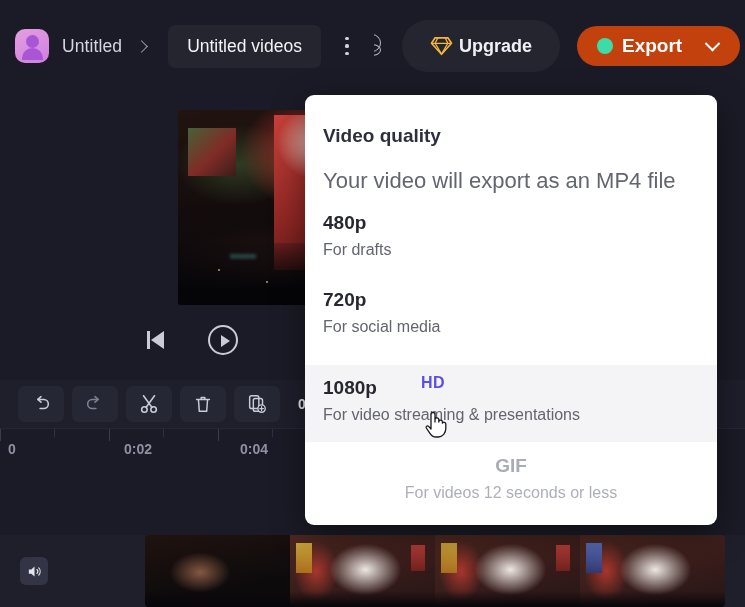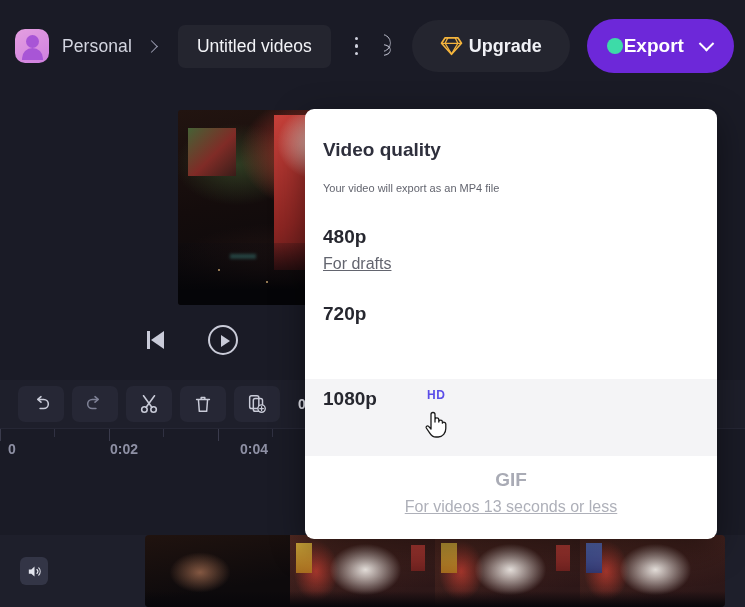--- a/index.html
+++ b/index.html
@@ -65,22 +65,22 @@
 
   #upgrade-btn {
     margin-left:16px; height:52px; border-radius:26px; background:#24252f;
     display:flex; align-items:center; gap:6px; padding:0 28px;
     cursor:pointer; flex:none;
   }
   #upgrade-btn .label { color:#f0f1f6; font-size:18px; font-weight:600; white-space:nowrap; }
   .gem { width:23px; height:20px; flex:none; }
 
   #export-btn {
-    margin-left:17px; height:54px; border-radius:27px; background:#6d28d9;
-    display:flex; align-items:center; padding:0 22px 0 20px; gap:0px;
+    margin-left:17px; height:40px; border-radius:27px; background:#c2410c;
+    display:flex; align-items:center; padding:0 22px 0 20px; gap:8px;
     cursor:pointer; flex:none;
   }
   .green-dot { width:16px; height:16px; border-radius:50%; background:#3ddba8; flex:none; }
   #export-btn .label { color:#fff; font-size:19px; font-weight:700; margin-left:1px; white-space:nowrap; }
   .chev-down {
     margin-left:17px; width:11px; height:11px; flex:none;
     border-right:2.2px solid #fff; border-bottom:2.2px solid #fff;
     transform:rotate(45deg) translate(-2px,-2px);
   }
 
@@ -204,42 +204,42 @@
     background:linear-gradient(0deg,#07060a,rgba(20,14,16,0));
   }
   #volume-badge {
     position:absolute; left:20px; top:22px; width:28px; height:28px;
     border-radius:6px; background:rgba(60,62,80,.72);
     display:flex; align-items:center; justify-content:center; cursor:pointer;
   }
 
   
   #dropdown {
-    position:absolute; left:305px; top:109px; width:412px; height:430px;
+    position:absolute; left:305px; top:95px; width:412px; height:430px;
     background:#fff; border-radius:9px;
     box-shadow:0 10px 34px rgba(0,0,0,.45);
     overflow:hidden;
   }
   #dd-title {
     position:absolute; left:18px; top:30px; color:#2e2f3c;
     font-size:19px; font-weight:700;
   }
   #dd-sub {
-    position:absolute; left:18px; top:73px; color:#63656f; font-size:11px;
+    position:absolute; left:18px; top:73px; color:#63656f; font-size:22px;
   }
   .dd-option {
     position:absolute; left:0; width:412px; padding:0 18px; cursor:pointer;
   }
   .dd-option .opt-name {
     color:#26272f; font-size:19px; font-weight:700; display:inline-block;
   }
-  .dd-option .opt-desc { color:#63656f; font-size:16px; margin-top:7px;text-decoration:underline; }
+  .dd-option .opt-desc { color:#63656f; font-size:16px; margin-top:7px; }
   .hd-badge {
-    color:#5b4de8; font-size:12px; font-weight:700; vertical-align:super;
-    margin-left:6px; letter-spacing:.6px;padding-left:44px;
+    color:#5b4de8; font-size:16px; font-weight:700; vertical-align:super;
+    margin-left:0; letter-spacing:.6px;padding-left:44px;
   }
   #opt-480 { top:117px; height:62px; }
   #opt-720 { top:194px; height:62px; }
   #opt-1080 { top:270px; height:77px; background:#f4f4f6; padding-top:9px; }
   #opt-gif  { top:360px; height:62px;text-align:center; }
   #opt-gif .opt-name { color:#a9abb5; }
   #opt-gif .opt-desc { color:#aeb0b9; }
 
   
   #cursor { position:absolute; left:422px; top:408px; width:26px; height:32px; pointer-events:none; }
@@ -249,21 +249,21 @@
 
 <div id="app">
 
   <div id="header">
 
     <div class="avatar">
       <div class="head"></div>
       <div class="body"></div>
     </div>
 
-    <div id="workspace-name">Personal</div>
+    <div id="workspace-name">Untitled</div>
 
     <div class="chev-right"></div>
 
     <div id="title-box">Untitled videos</div>
 
     <div id="kebab">
       <i></i>
       <i></i>
       <i></i>
     </div>
@@ -340,21 +340,21 @@
 
   <div id="ruler">
     <div class="tick" style="left:0px;"></div>
     <div class="tick minor" style="left:54px;"></div>
     <div class="tick" style="left:109px;"></div>
     <div class="tick minor" style="left:163px;"></div>
     <div class="tick" style="left:218px;"></div>
     <div class="tick minor" style="left:272px;"></div>
 
     <div class="tlabel" style="left:8px;">0</div>
-    <div class="tlabel" style="left:110px;">0:02</div>
+    <div class="tlabel" style="left:124px;">0:02</div>
     <div class="tlabel" style="left:240px;">0:04</div>
   </div>
 
   <div id="timeline">
     <div id="track-row">
       <div id="clip">
         <div class="frame dark">
           <div class="crowdline"></div>
         </div>
         <div class="frame bright">
@@ -386,31 +386,33 @@
     <div id="dd-title">Video quality</div>
     <div id="dd-sub">Your video will export as an MP4 file</div>
 
     <div class="dd-option" id="opt-480">
       <div class="opt-name">480p</div>
       <div class="opt-desc">For drafts</div>
     </div>
 
     <div class="dd-option" id="opt-720">
       <div class="opt-name">720p</div>
+      <div class="opt-desc">For social media</div>
     </div>
 
     <div class="dd-option" id="opt-1080">
       <div>
         <span class="opt-name">1080p</span><span class="hd-badge">HD</span>
       </div>
+      <div class="opt-desc">For video streaming &amp; presentations</div>
     </div>
 
     <div class="dd-option" id="opt-gif">
       <div class="opt-name">GIF</div>
-      <div class="opt-desc">For videos 13 seconds or less</div>
+      <div class="opt-desc">For videos 12 seconds or less</div>
     </div>
   </div>
 
   <svg id="cursor" viewBox="0 0 26 32">
     <path d="M9 20V6.5a2 2 0 0 1 4 0V14v-2.2a1.9 1.9 0 0 1 3.8 0V14a1.8 1.8 0 0 1 3.6 0v1.2a1.8 1.8 0 0 1 3.4.8v4.6c0 4.4-3 8.4-7.6 8.4H14c-3.2 0-4.6-1.4-6.4-4.2L4.3 20c-.8-1.3 1-2.9 2.3-1.6L9 21z" fill="#ffffff" stroke="#1a1a1a" stroke-width="1.3" stroke-linejoin="round"></path>
   </svg>
 
 </div>
 
 </body></html>

